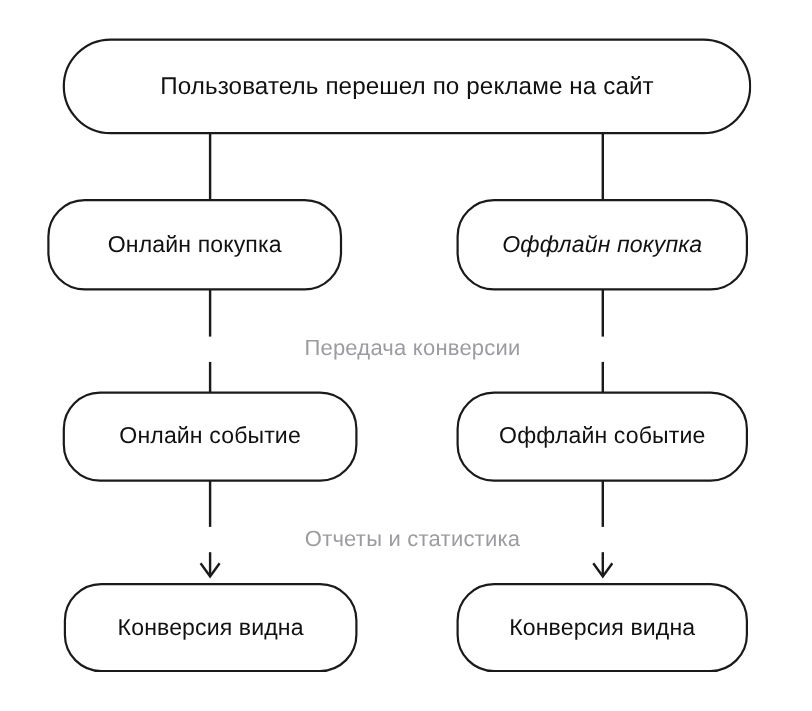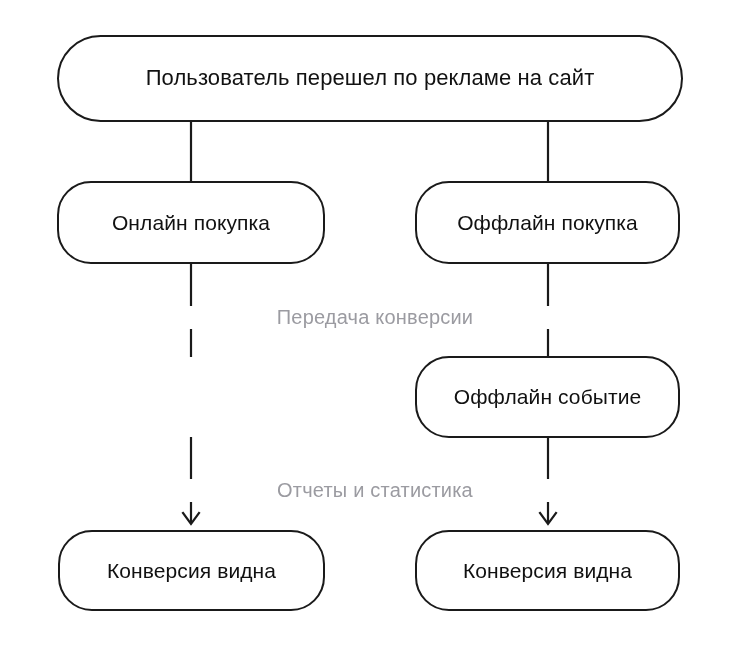--- a/index.html
+++ b/index.html
@@ -77,26 +77,27 @@
       <line x1="191" y1="437" x2="191" y2="522" stroke="#1a1a1a" stroke-width="2.2"></line>
       <polyline points="183,513 191,524 199,513" fill="none" stroke="#1a1a1a" stroke-width="2.2" stroke-linecap="square" stroke-linejoin="miter"></polyline>
 
       <line x1="548" y1="437" x2="548" y2="522" stroke="#1a1a1a" stroke-width="2.2"></line>
       <polyline points="540,513 548,524 556,513" fill="none" stroke="#1a1a1a" stroke-width="2.2" stroke-linecap="square" stroke-linejoin="miter"></polyline>
     </svg>
   </div>
 
   <div class="node node-root" style="left:57px; top:35px; width:626px; height:87px;">Пользователь перешел по рекламе на сайт</div>
 
-  <div class="node" style="left:57px; top:181px; width:268px; height:83px;">Онлайн покупка</div>
+  <div class="node" style="left:43px; top:181px; width:268px; height:83px;">Онлайн покупка</div>
 
-  <div class="node" style="left:415px; top:181px; width:265px; height:83px;">Оффлайн покупка</div>
+  <div class="node" style="left:415px; top:181px; width:265px; height:83px;font-style:italic;">Оффлайн покупка</div>
 
   <div class="edge-label" style="left:0; top:306px; width:738px;">Передача конверсии</div>
 
+  <div class="node" style="left:57px; top:356px; width:268px; height:82px;">Онлайн событие</div>
 
   <div class="node" style="left:415px; top:356px; width:265px; height:82px;">Оффлайн событие</div>
 
   <div class="edge-label" style="left:0; top:479px; width:738px;">Отчеты и статистика</div>
 
   <div class="node" style="left:58px; top:530px; width:267px; height:81px;">Конверсия видна</div>
 
   <div class="node" style="left:415px; top:530px; width:265px; height:81px;">Конверсия видна</div>
 
 </div>

